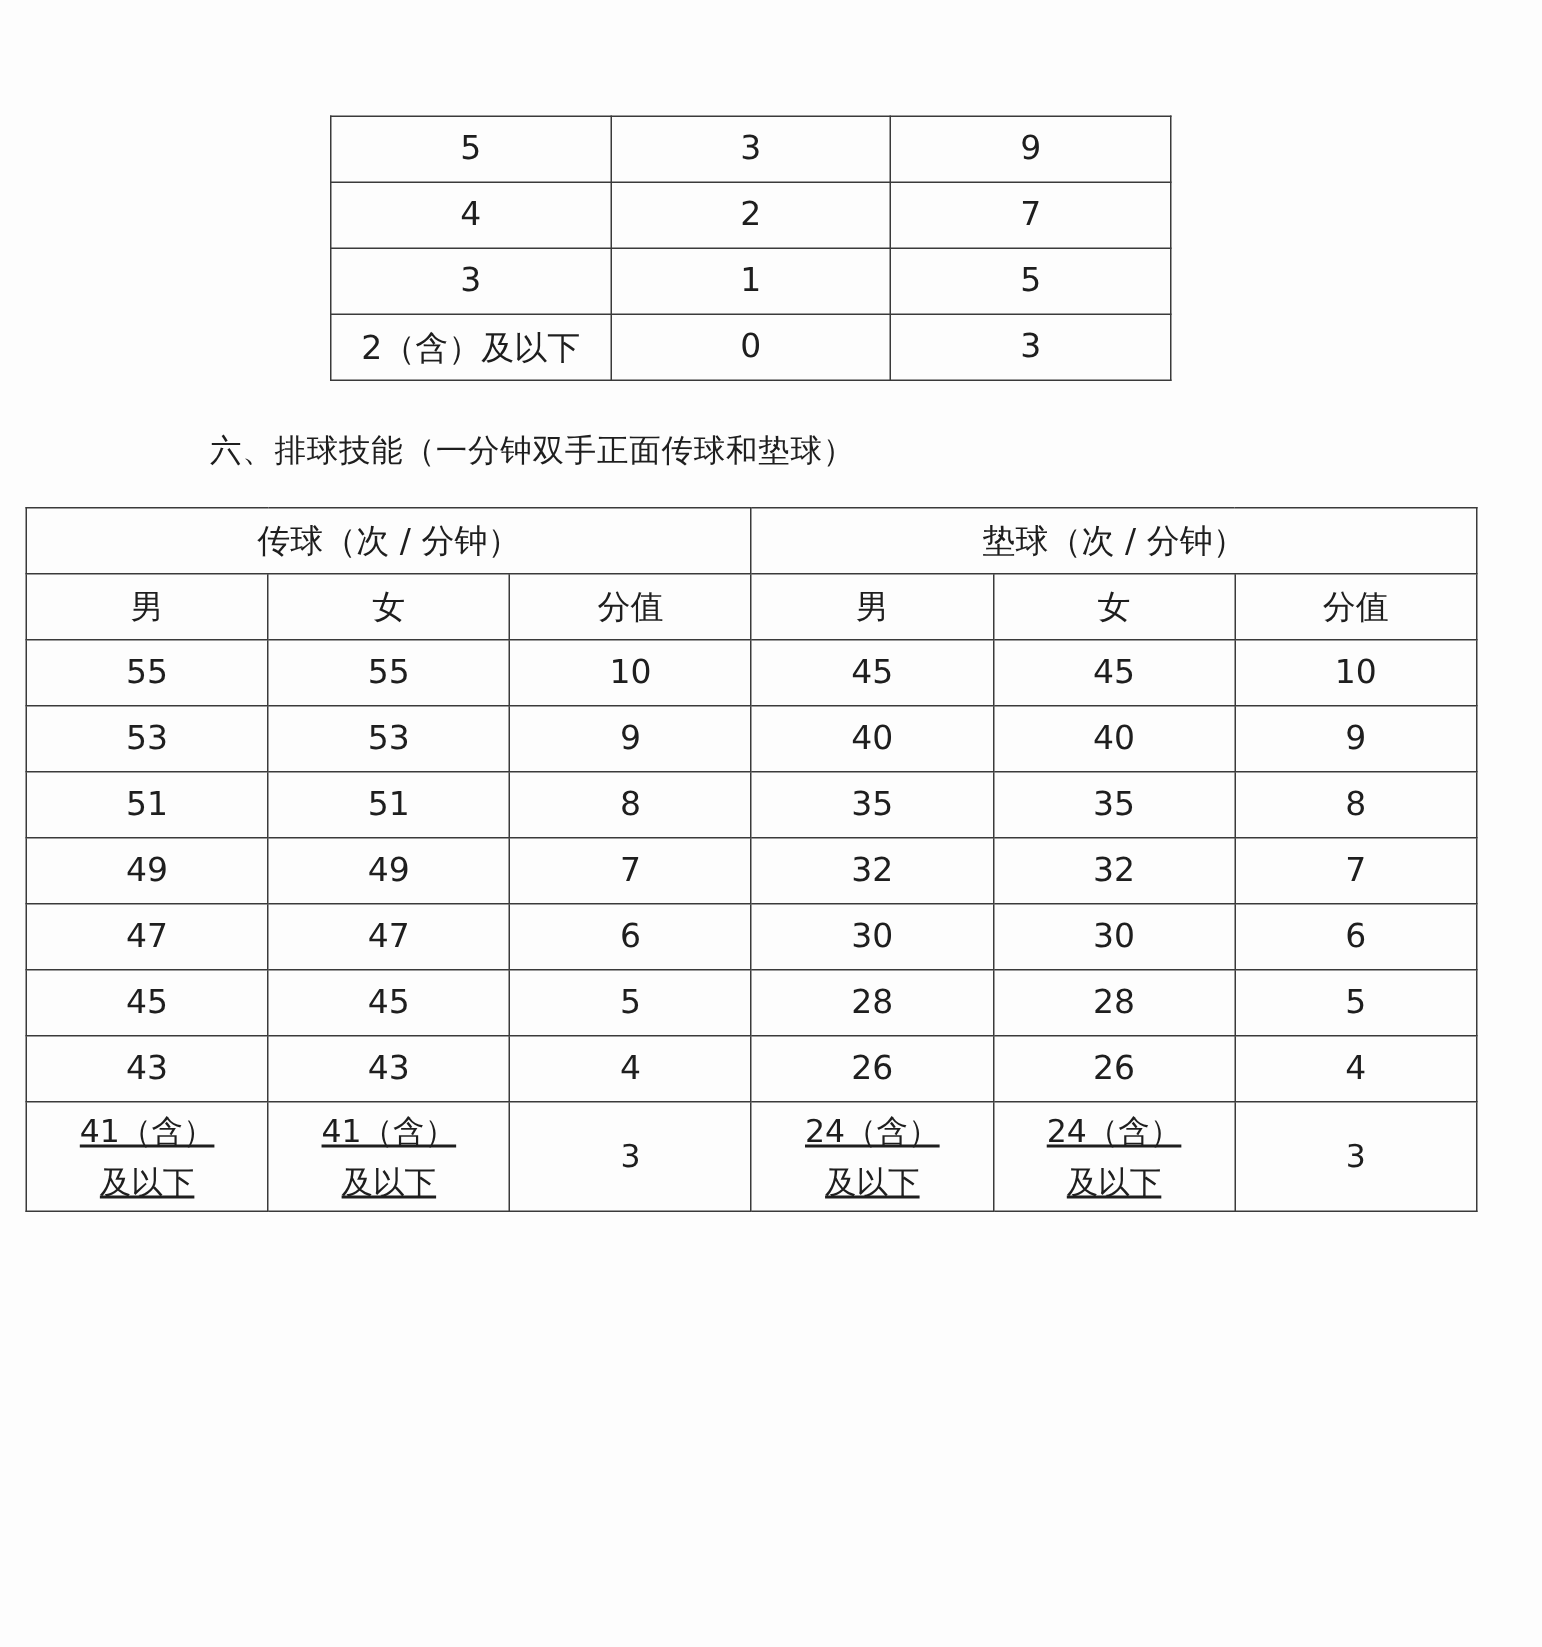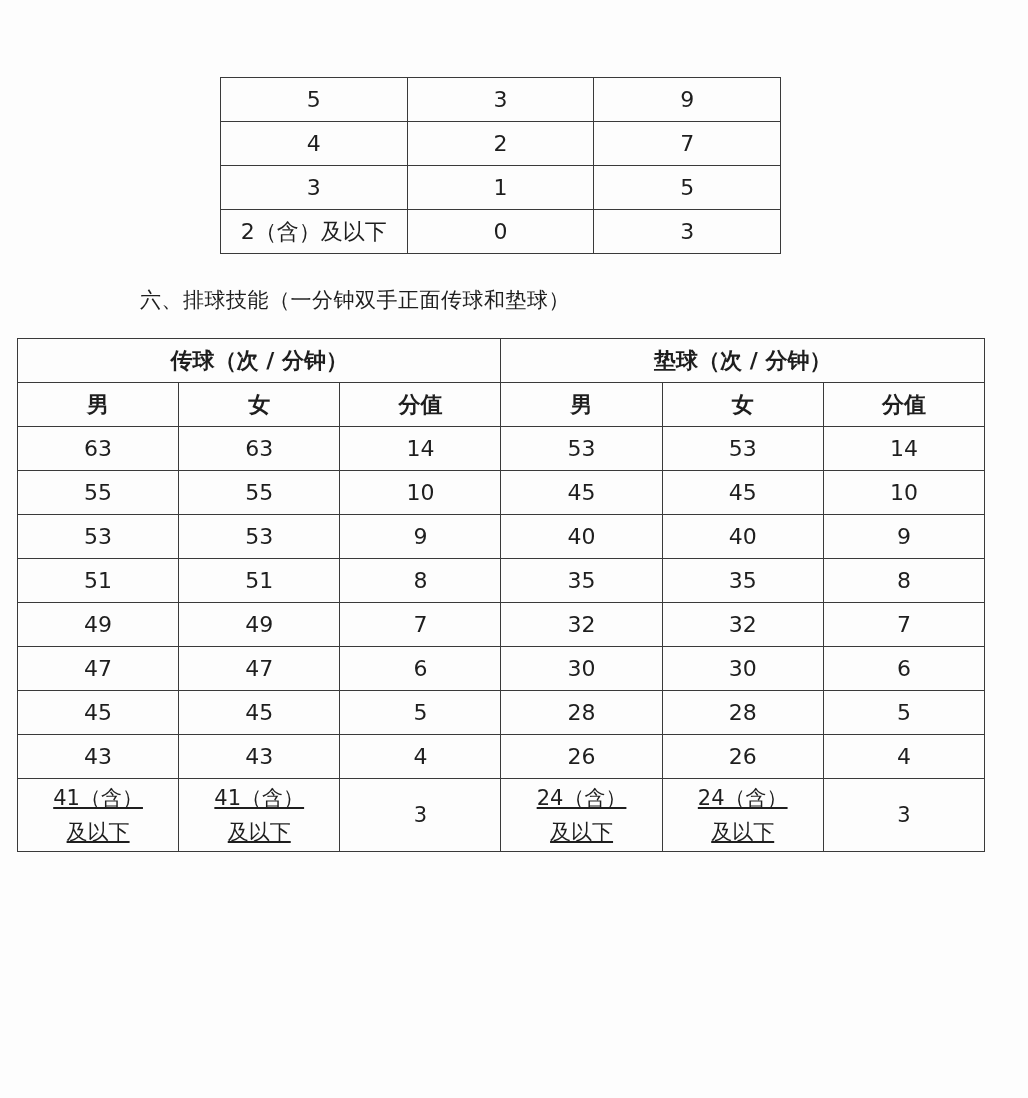--- a/index.html
+++ b/index.html
@@ -6,21 +6,21 @@
   body {
     width: 1028px; height: 1098px; background: #fdfdfd; position: relative; overflow: hidden;
     font-family: "DejaVu Sans", "Liberation Sans", sans-serif; color: #1e1e1e;
   }
   table { border-collapse: collapse; position: absolute; table-layout: fixed; }
   td, th { border: 1.5px solid #3a3a3a; text-align: center; vertical-align: middle; padding: 0; font-weight: normal; }
   #top-table { left: 220px; top: 77px; width: 561px; }
   #top-table td { height: 43px; font-size: 22px; }
   #section-heading { position: absolute; left: 124px; top: 286px; font-size: 21px; letter-spacing: 0.5px; margin-left: 16px; }
   #main-table { left: 17px; top: 338px; width: 968px; }
-  #main-table th { height: 43px; font-size: 22px; font-weight: bold; }
+  #main-table th { height: 43px; font-size: 22px; font-weight: normal; }
   #main-table td { height: 43px; font-size: 22px; }
   #main-table td.two-line { height: 72px; font-size: 21px; line-height: 34px; }
   .ln { display: block; text-decoration: underline; }
 </style>
 </head>
 <body>
 
 <table id="top-table">
   <tbody id="top-body">
       <tr>
@@ -57,28 +57,20 @@
     <tr>
       <th>男</th>
       <th>女</th>
       <th>分值</th>
       <th>男</th>
       <th>女</th>
       <th>分值</th>
     </tr>
   </thead>
   <tbody id="main-body">
-      <tr>
-        <td>63</td>
-        <td>63</td>
-        <td>14</td>
-        <td>53</td>
-        <td>53</td>
-        <td>14</td>
-      </tr>
       <tr>
         <td>55</td>
         <td>55</td>
         <td>10</td>
         <td>45</td>
         <td>45</td>
         <td>10</td>
       </tr>
       <tr>
         <td>53</td>

